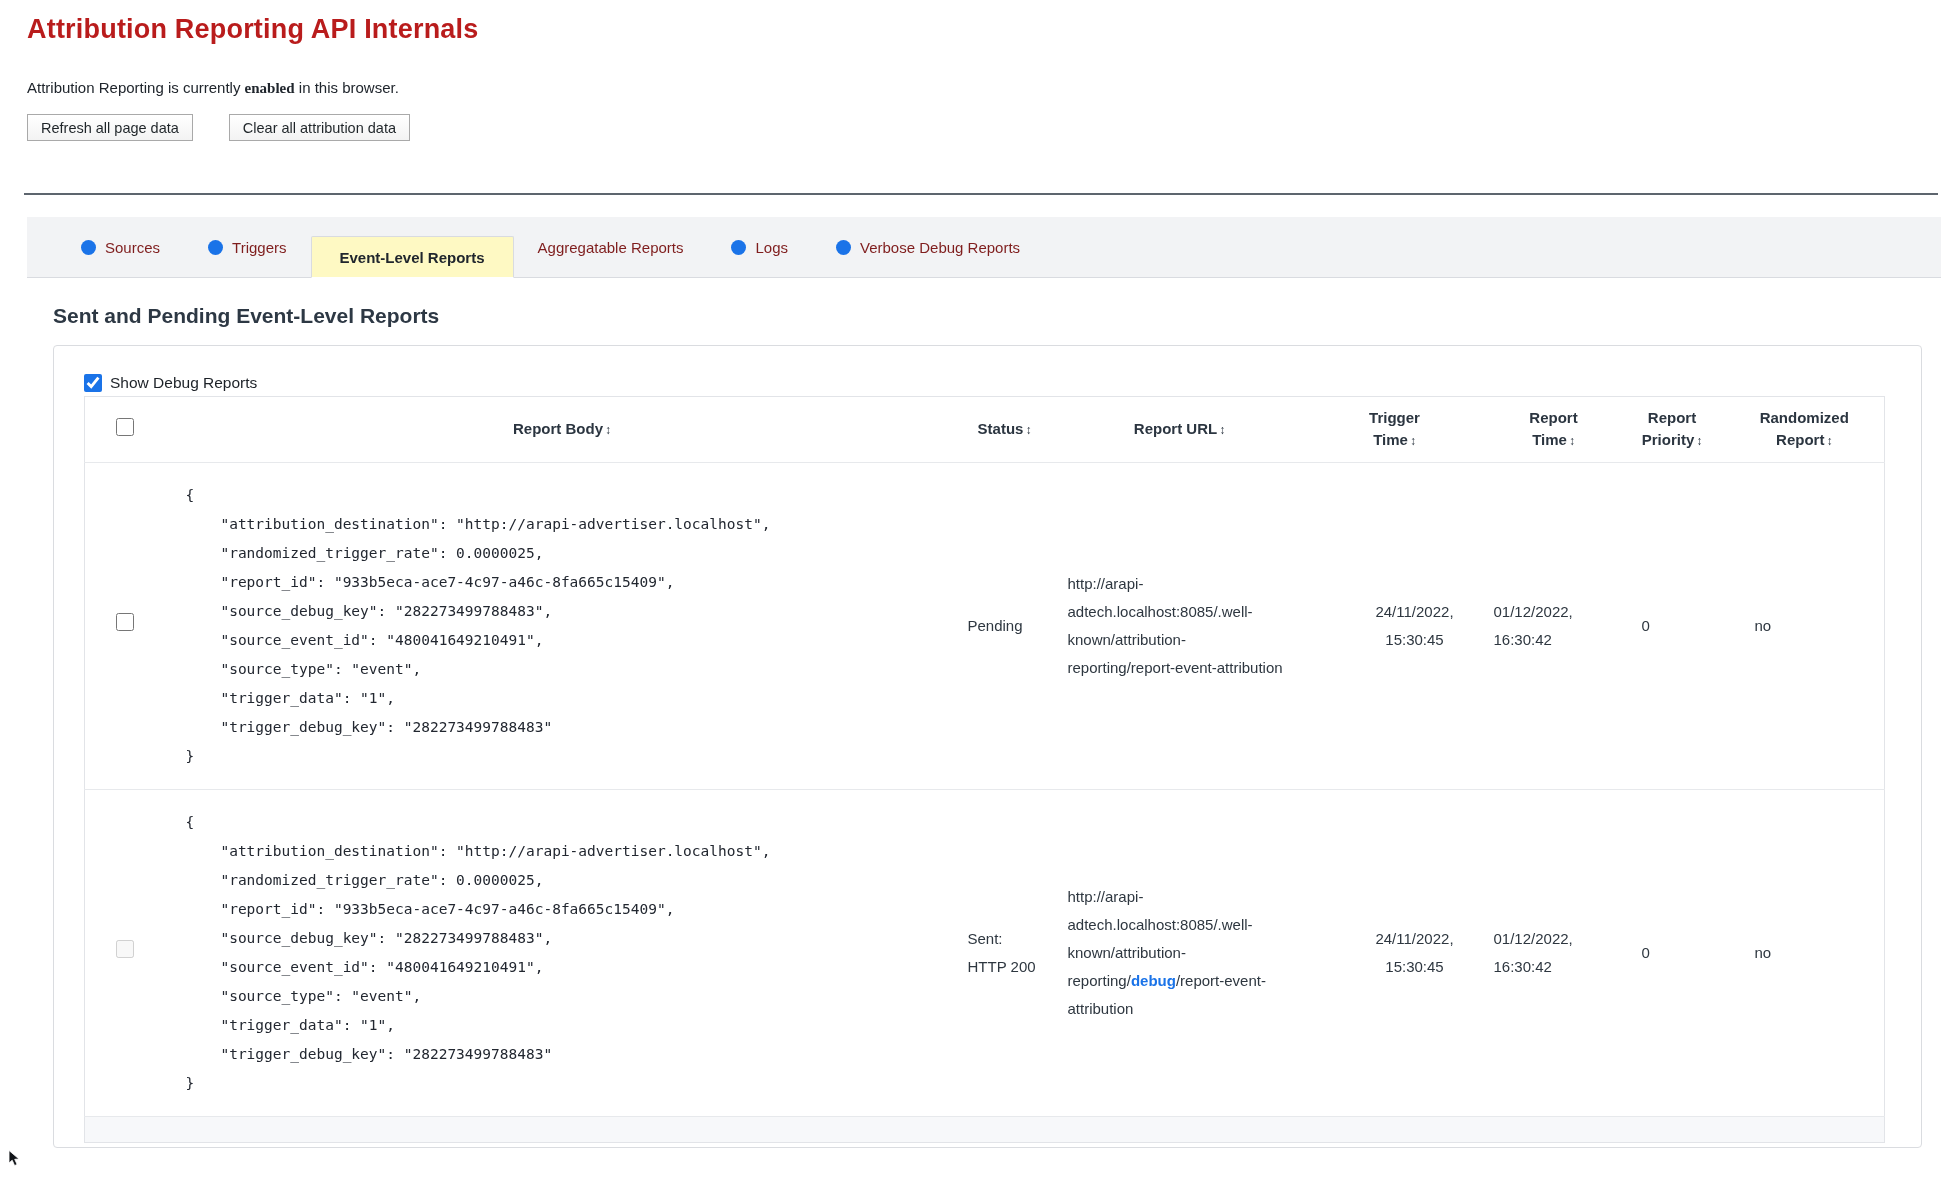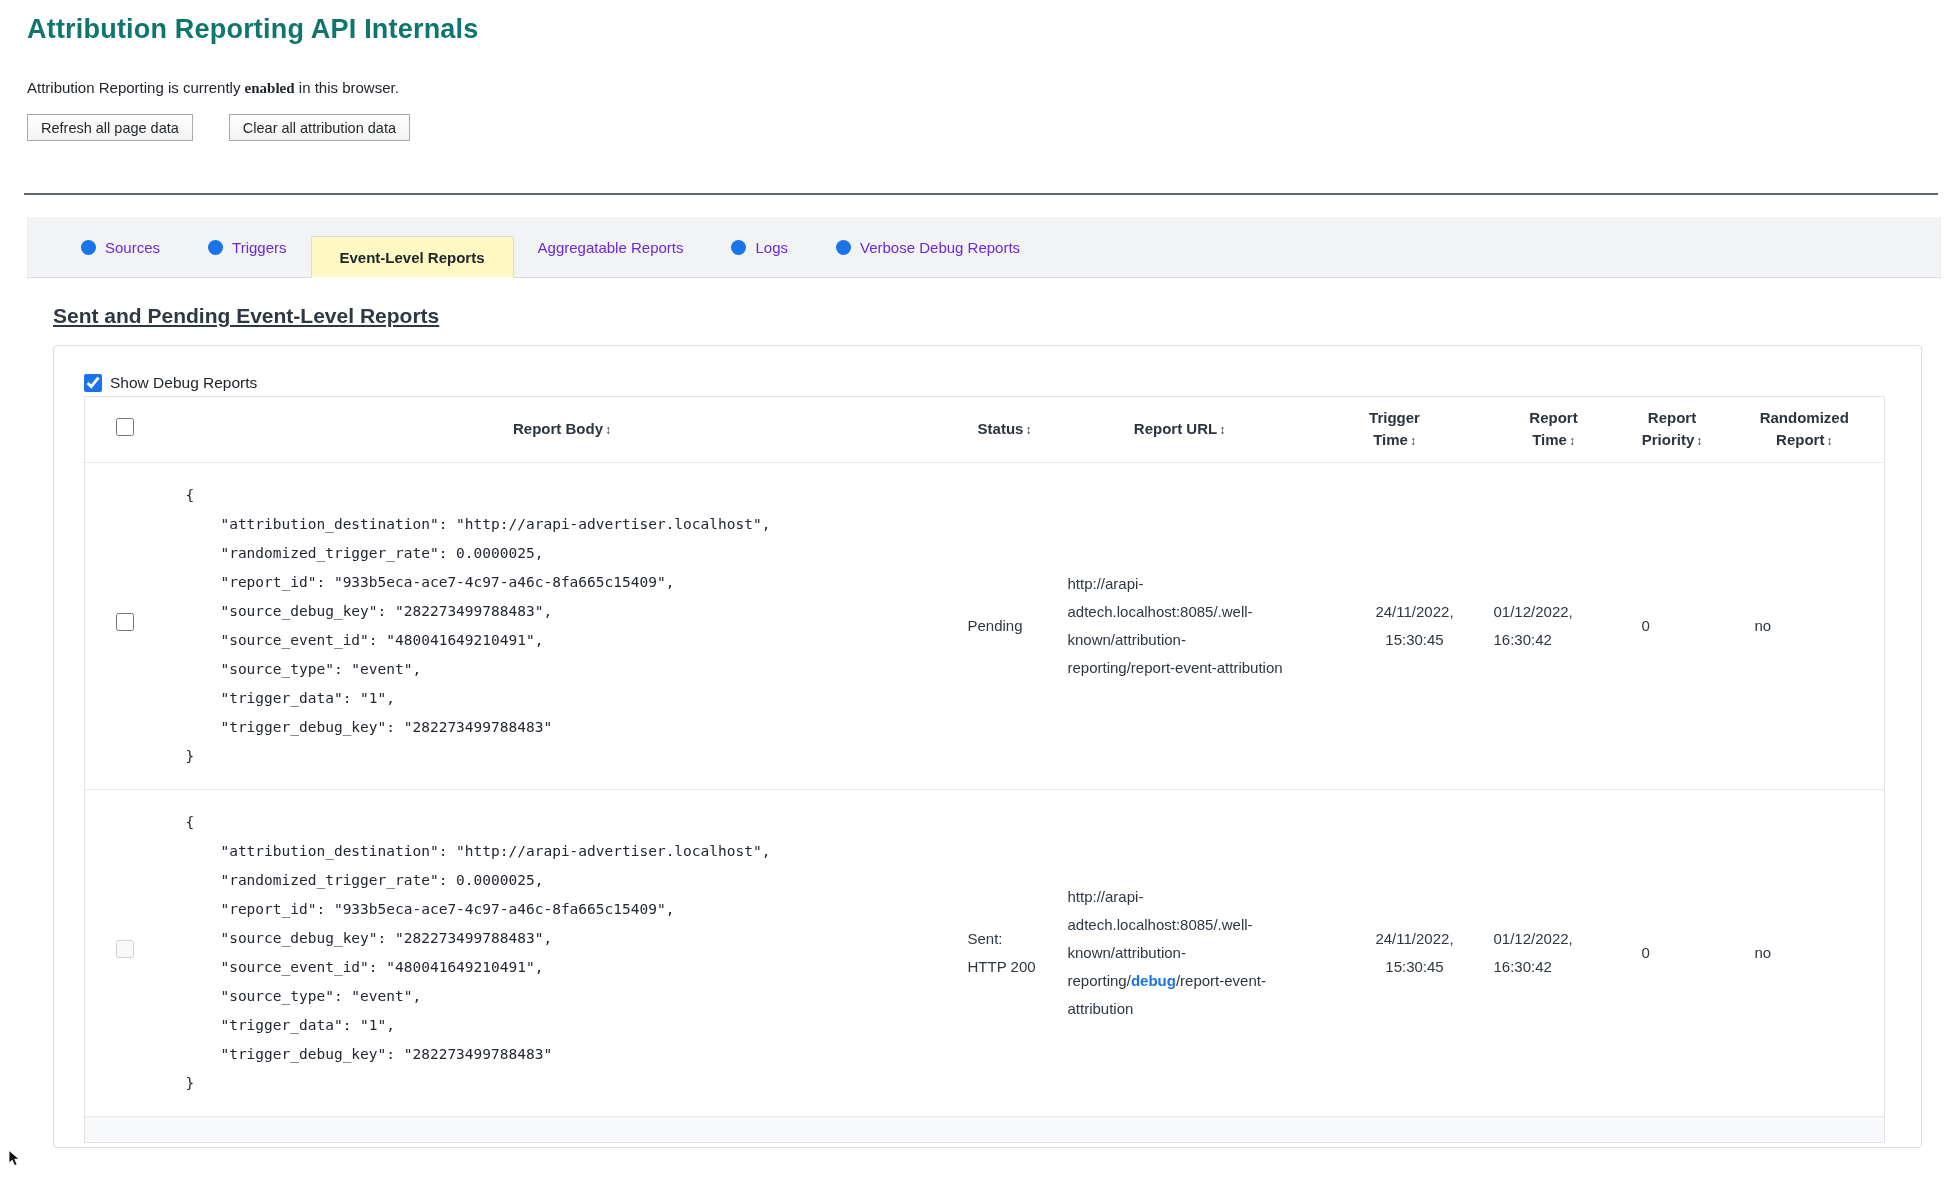--- a/index.html
+++ b/index.html
@@ -6,21 +6,21 @@
   html,body { margin:0; padding:0; }
   body {
     width:1948px; height:1178px; position:relative; overflow:hidden;
     background:#ffffff;
     font-family:"Liberation Sans", sans-serif;
     color:#323b44;
   }
   .page { padding:14px 0 0 27px; }
 
   h1.title {
-    margin:0; font-size:27px; font-weight:700; color:#0f766e;
+    margin:0; font-size:27px; font-weight:700; color:#b91c1c;
     letter-spacing:.2px;
   }
   .status-line { margin:34px 0 0 0; font-size:15px; color:#20262d; }
   .status-line b { font-weight:700;font-family:Liberation Serif, serif; }
 
   .btnrow { margin-top:17px; display:flex; gap:36px; }
   .btn {
     font-family:"Liberation Sans", sans-serif;
     font-size:14.5px; color:#1f2529;
     background:linear-gradient(#ffffff,#f3f3f3);
@@ -33,36 +33,36 @@
     margin:52px 10px 0 -3px; width:1914px;
   }
 
   .tabstrip {
     margin-top:22px; width:1914px; height:61px;
     background:#f2f3f5; border-bottom:1px solid #d9dbe0;
     display:flex; align-items:center; padding-left:30px;
   }
   .tab {
     display:flex; align-items:center; gap:9px;
-    padding:0 24px; font-size:15px; color:#6d28d9; cursor:pointer;
+    padding:0 24px; font-size:15px; color:#7f1d1d; cursor:pointer;
     height:100%;
   }
   .tab .dot {
     width:15px; height:15px; border-radius:50%;
     background:#1a73e8; flex:0 0 auto;
   }
   .tab.selected {
     background:#fef9c3; border:1px solid #d9dbe0; border-bottom:1px solid #ffffff;
     border-radius:2px 2px 0 0;
     height:42px; align-self:flex-end; margin-bottom:-1px;
     font-weight:700; color:#20262d; padding:0 28px;
   }
 
   .section { margin:26px 26px 0 26px; }
-  h2.section-heading { margin:0; font-size:21px; font-weight:700; color:#2d3844;text-decoration:underline; }
+  h2.section-heading { margin:0; font-size:21px; font-weight:700; color:#2d3844; }
 
   .panel {
     margin-top:17px; border:1px solid #dadce0; border-radius:4px;
     padding:28px 26px 26px 30px; height:803px; background:#ffffff;
   }
   .controls { display:flex; align-items:center; gap:57px; }
   .send-btn {
     font-family:"Liberation Sans", sans-serif;
     font-size:15px; color:#a2a6ab;
     background:#f1f1f2; border:1px solid #dedfe1; border-radius:4px;

